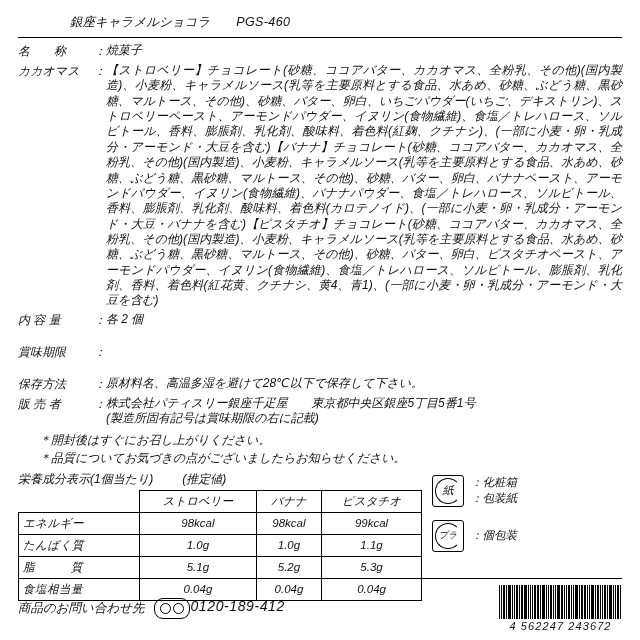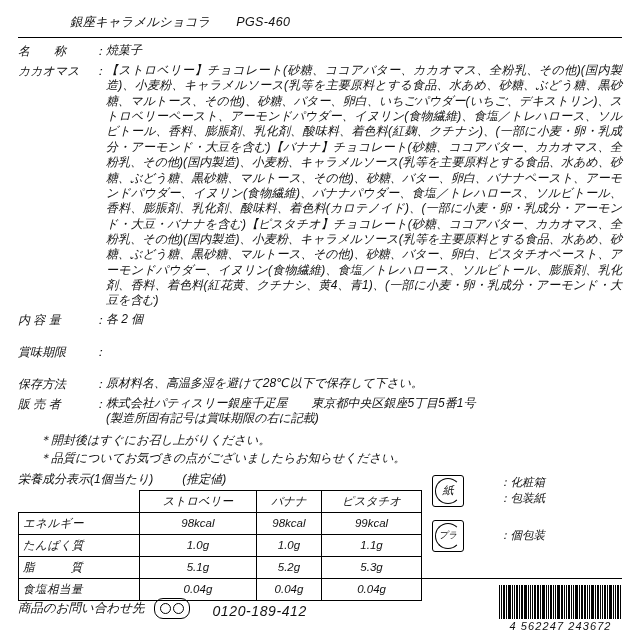--- a/index.html
+++ b/index.html
@@ -79,31 +79,31 @@
     display:flex;align-items:center;justify-content:center;
     font-size:12px;line-height:1;flex:0 0 30px;
     position:relative;
   }
   .mark .glyph.arrow::before{
     content:"";position:absolute;left:2px;top:2px;right:2px;bottom:2px;
     border:1.4px solid #000;border-radius:50%;
     border-right-color:transparent;
   }
   .mark .glyph span{position:relative;font-size:11px;}
-  .mark .txt{font-size:11.5px;line-height:1.35;margin-left:28px;}
+  .mark .txt{font-size:11.5px;line-height:1.35;}
   
   .footer{
     position:absolute;left:18px;right:18px;bottom:8px;
     border-top:1px solid #000;
     padding-top:6px;
     display:flex;align-items:center;
   }
   .footer .ftxt{font-size:12.5px;margin-right:10px;}
   .freedial{
-    display:flex;align-items:flex-end;gap:22px;margin-right:auto;
+    display:flex;align-items:flex-start;gap:0;margin-right:auto;
   }
   .fd-icon{
     width:34px;height:19px;border:1.4px solid #000;border-radius:9px;
     display:flex;align-items:center;justify-content:center;gap:2px;
   }
   .fd-icon i{
     width:9px;height:9px;border:1.6px solid #000;border-radius:50%;display:block;
   }
   .fd-num{font-size:14px;letter-spacing:.6px;}
   

